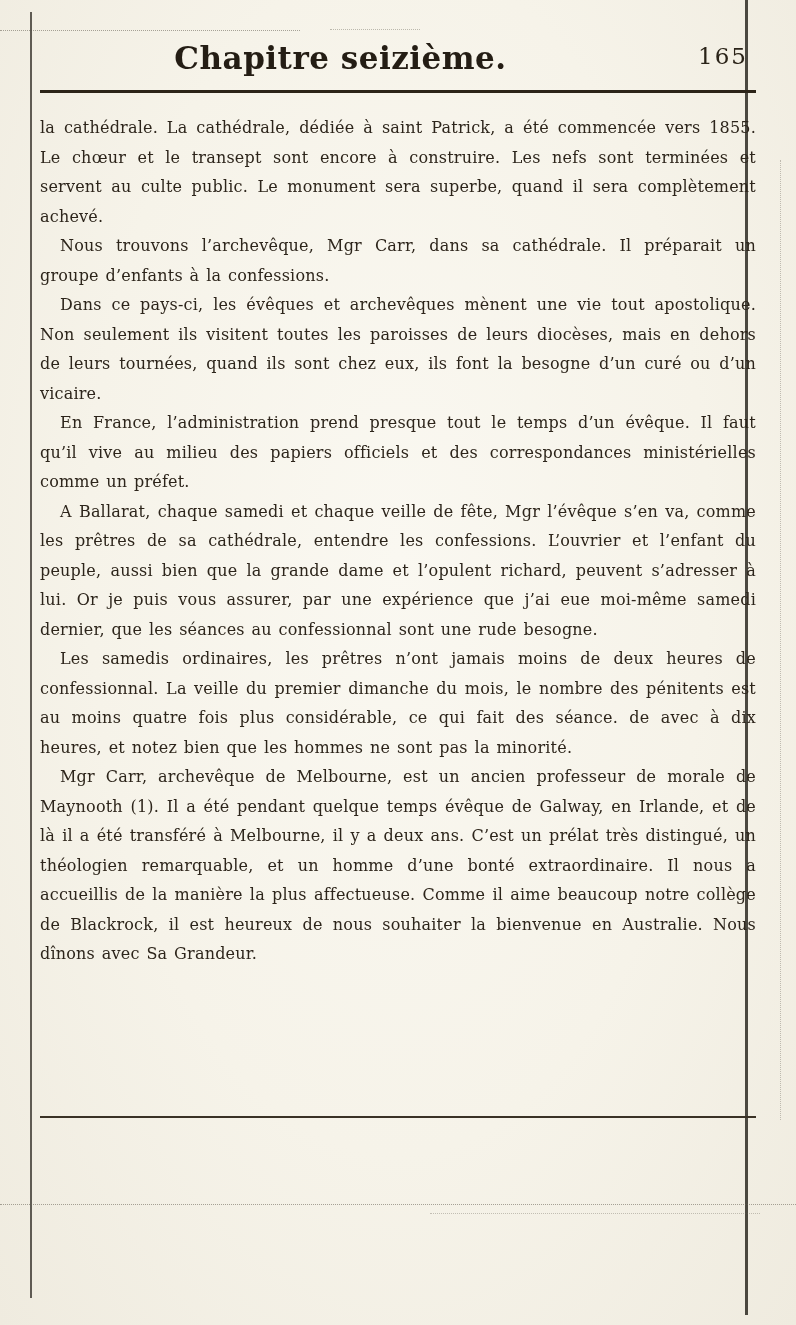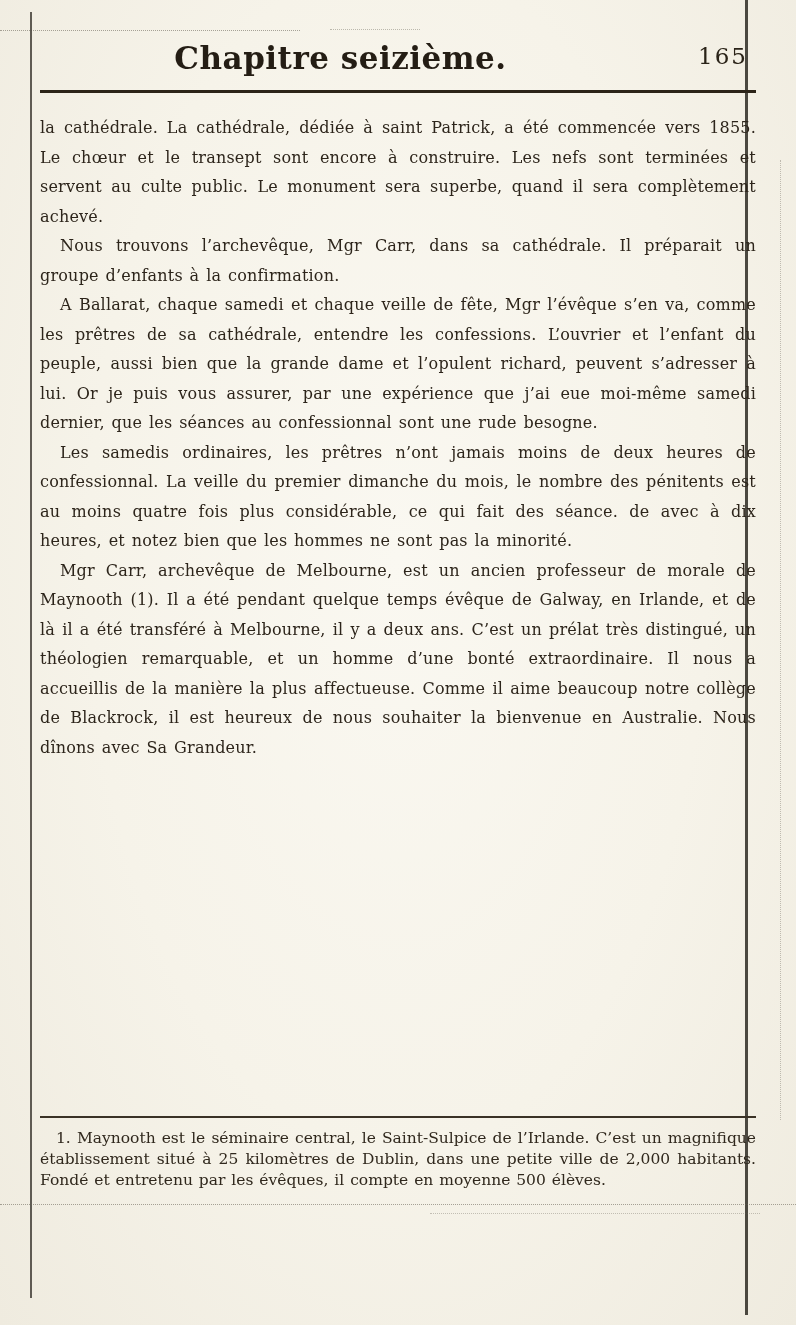--- a/index.html
+++ b/index.html
@@ -153,29 +153,30 @@
 
     <header class="running-head">
       <span class="chapter-title">Chapitre seizième.</span>
       <span class="page-number">165</span>
     </header>
 
     <div class="head-rule"></div>
 
     <main class="body-text">
       <p class="para no-indent">la cathédrale. La cathédrale, dédiée à saint Patrick, a été commencée vers 1855. Le chœur et le transept sont encore à construire. Les nefs sont terminées et servent au culte public. Le monument sera superbe, quand il sera complètement achevé.</p>
-      <p class="para">Nous trouvons l’archevêque, Mgr Carr, dans sa cathédrale. Il préparait un groupe d’enfants à la confirmation.</p>
+      <p class="para">Nous trouvons l’archevêque, Mgr Carr, dans sa cathédrale. Il préparait un groupe d’enfants à la confessions.</p>
+      <p class="para">Dans ce pays-ci, les évêques et archevêques mènent une vie tout apostolique. Non seulement ils visitent toutes les paroisses de leurs diocèses, mais en dehors de leurs tournées, quand ils sont chez eux, ils font la besogne d’un curé ou d’un vicaire.</p>
+      <p class="para">En France, l’administration prend presque tout le temps d’un évêque. Il faut qu’il vive au milieu des papiers officiels et des correspondances ministérielles comme un préfet.</p>
       <p class="para">A Ballarat, chaque samedi et chaque veille de fête, Mgr l’évêque s’en va, comme les prêtres de sa cathédrale, entendre les confessions. L’ouvrier et l’enfant du peuple, aussi bien que la grande dame et l’opulent richard, peuvent s’adresser à lui. Or je puis vous assurer, par une expérience que j’ai eue moi-même samedi dernier, que les séances au confessionnal sont une rude besogne.</p>
       <p class="para">Les samedis ordinaires, les prêtres n’ont jamais moins de deux heures de confessionnal. La veille du premier dimanche du mois, le nombre des pénitents est au moins quatre fois plus considérable, ce qui fait des séance. de avec à dix heures, et notez bien que les hommes ne sont pas la minorité.</p>
       <p class="para">Mgr Carr, archevêque de Melbourne, est un ancien professeur de morale de Maynooth (1). Il a été pendant quelque temps évêque de Galway, en Irlande, et de là il a été transféré à Melbourne, il y a deux ans. C’est un prélat très distingué, un théologien remarquable, et un homme d’une bonté extraordinaire. Il nous a accueillis de la manière la plus affectueuse. Comme il aime beaucoup notre collège de Blackrock, il est heureux de nous souhaiter la bienvenue en Australie. Nous dînons avec Sa Grandeur.</p>
     </main>
 
   </div>
 
   <div class="footnote-block">
     <div class="footnote-rule"></div>
-    <p class="footnote">1. Maynooth est le séminaire central, le Saint-Sulpice de l’Irlande. C’est un magnifique établissement situé à 25 kilomètres de Dublin, dans une petite ville de 2,000 habitants. Fondé et entretenu par les évêques, il compte en moyenne 500 élèves.</p>
   </div>
 
   <div class="artifact-bottom"></div>
   <div class="artifact-bottom-2"></div>
 
 </div>
 
 </body></html>

